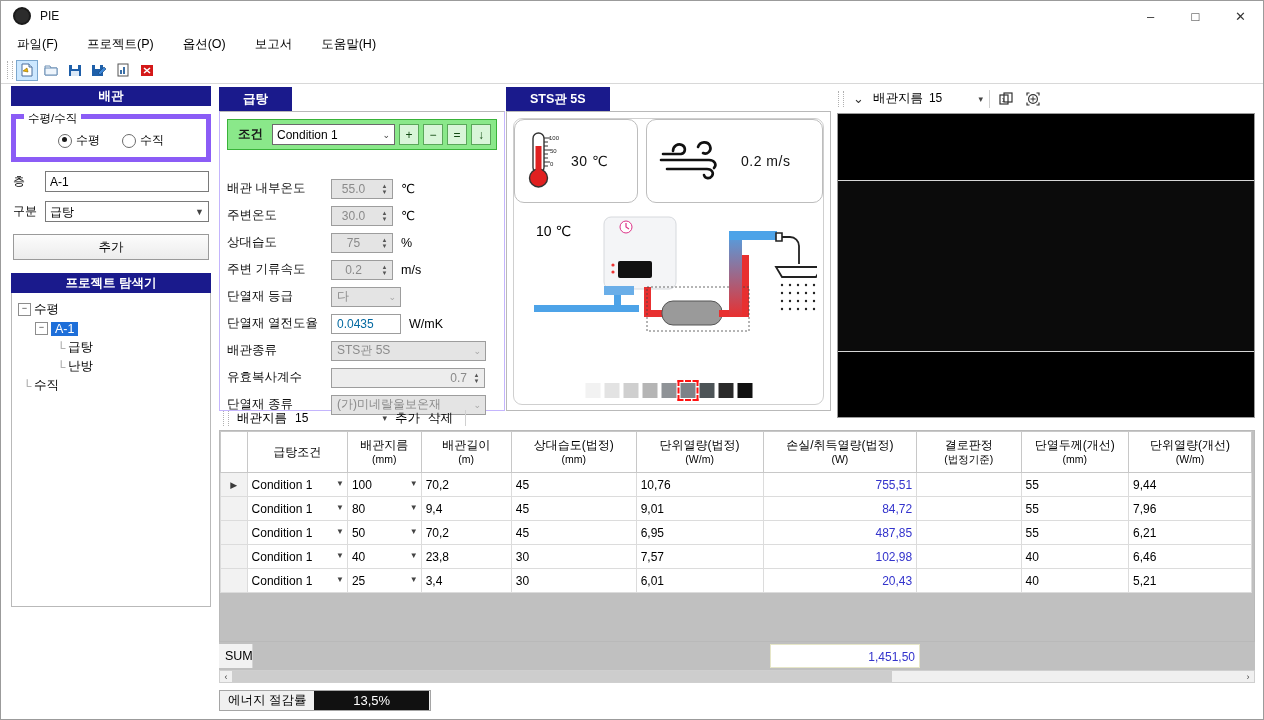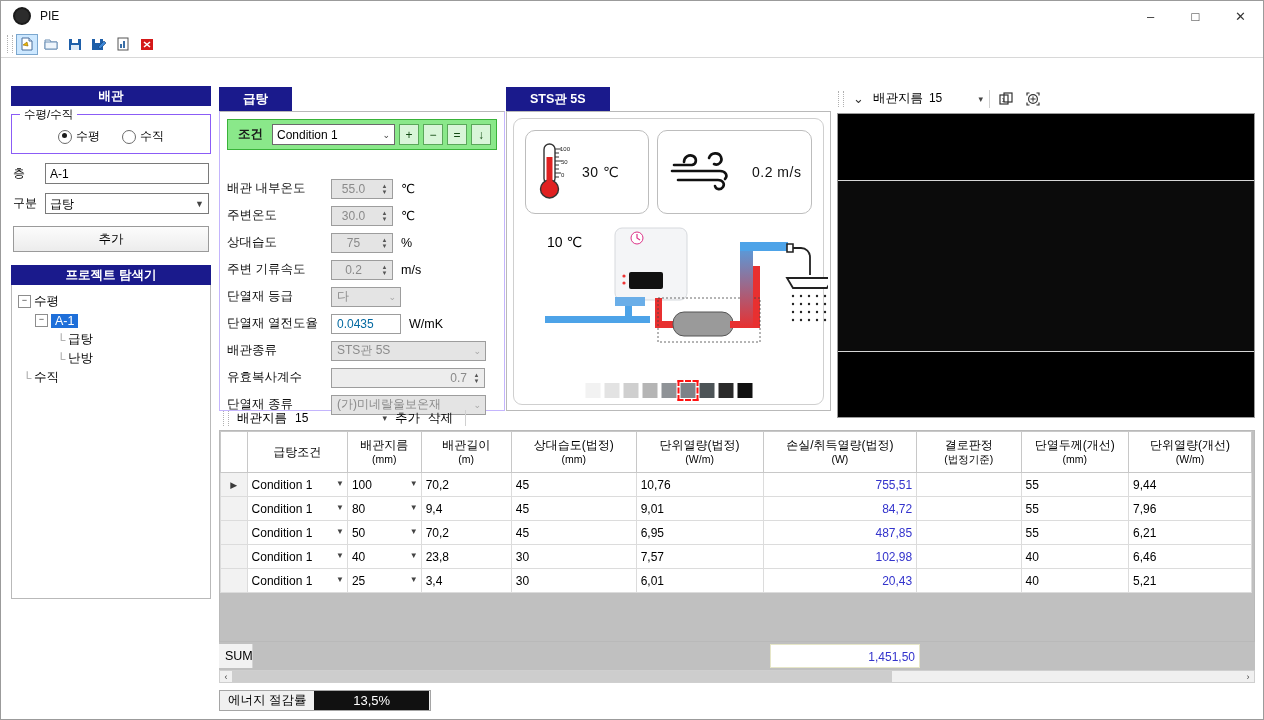--- a/index.html
+++ b/index.html
@@ -28,21 +28,21 @@
   .tbtn.sel{background:#cde8ff;border:1px solid #7ba7cf;}
 
   
   .main{position:absolute;left:0;top:83px;width:1204px;height:635px;}
 
   
   .cap{background:#1a1a8c;color:#fff;font-size:12.5px;text-align:center;line-height:20px;height:20px;font-weight:bold;}
 
   
   .leftcol{position:absolute;left:10px;top:2px;width:200px;}
-  .grp{border:1px solid #8b5cf6;background:#fff;padding:6px 8px 8px 8px;margin-top:4px;position:relative;}
+  .grp{border:5px solid #8b5cf6;background:#fff;padding:6px 8px 8px 8px;margin-top:4px;position:relative;}
   .grp-legend{position:absolute;top:-8px;left:8px;background:#fff;padding:0 4px;font-size:11.5px;}
   .radios{display:flex;justify-content:center;gap:22px;padding-top:7px;font-size:12px;align-items:center;}
   .rad{display:flex;align-items:center;gap:4px;}
   .radio{width:12px;height:12px;border:1px solid #6b6b6b;border-radius:50%;background:#fff;display:inline-block;position:relative;}
   .radio.on::after{content:"";position:absolute;left:2.5px;top:2.5px;width:5px;height:5px;border-radius:50%;background:#1b1b1b;}
   .frow{display:flex;align-items:center;margin-top:9px;}
   .flab{width:32px;font-size:12px;}
   .ftxt{flex:1;height:21px;border:1px solid #7a7a7a;background:#fff;font-size:12px;padding:0 4px;line-height:20px;box-sizing:border-box;}
   .fsel{flex:1;height:21px;border:1px solid #7a7a7a;background:#fff;font-size:12px;padding:0 4px;line-height:20px;box-sizing:border-box;display:flex;align-items:center;justify-content:space-between;}
   .arrow{font-size:9px;color:#444;}
@@ -72,21 +72,21 @@
   .punit{margin-left:8px;font-size:12.5px;}
   .pdrop{width:70px;justify-content:flex-start;padding-left:5px;}
   .pdrop .arrow{position:absolute;right:4px;top:4px;color:#a7a7a7;}
   .pwide{width:155px;justify-content:flex-start;padding-left:5px;}
   .pwide .arrow{position:absolute;right:4px;top:4px;color:#a7a7a7;}
   .pcond{width:154px;justify-content:flex-end;padding-right:17px;background:#ededed;}
 
   
   .picol{position:absolute;left:505px;top:0;width:325px;}
   .picbox{border:1px solid #b9b9b9;background:#fff;height:300px;box-sizing:border-box;padding:6px;}
-  .illus{border:1px solid #cfcfcf;border-radius:9px;height:287px;box-sizing:border-box;padding:11px;position:relative;}
+  .illus{border:1px solid #cfcfcf;border-radius:9px;height:287px;box-sizing:border-box;padding:0;position:relative;}
   .cardrow{display:flex;gap:8px;}
   .card{border:1px solid #bdbdbd;border-radius:10px;height:84px;display:flex;align-items:center;box-sizing:border-box;}
   .card.c1{width:124px;padding-left:12px;}
   .card.c2{flex:1;padding-left:6px;}
   .cardval{font-size:14px;margin-left:10px;color:#111;letter-spacing:.5px;}
   .swatches{position:absolute;left:50%;transform:translateX(-50%);bottom:6px;display:flex;gap:4px;}
   .sw{width:15px;height:15px;box-sizing:border-box;}
   .sw.selw{outline:2px dashed #f11;outline-offset:1px;}
 
   
@@ -138,20 +138,27 @@
   <div class="titlebar">
     <div class="app-icon"></div>
     <div class="app-title">PIE</div>
     <div class="wincontrols">
       <div class="wc-min">–</div>
       <div class="wc-max">□</div>
       <div class="wc-close">✕</div>
     </div>
   </div>
 
+  <div class="menubar">
+    <div class="menuitem">파일(F)</div>
+    <div class="menuitem">프로젝트(P)</div>
+    <div class="menuitem">옵션(O)</div>
+    <div class="menuitem">보고서</div>
+    <div class="menuitem">도움말(H)</div>
+  </div>
 
   <div class="toolbar">
     <div class="tgrip"></div>
     <div class="tbtn sel">
       <svg width="16" height="16" viewBox="0 0 16 16">
           <path d="M3 2h7l3 3v9H3z" fill="#fff" stroke="#4a6f9c"></path>
           <path d="M10 2v3h3" fill="#dbe9f7" stroke="#4a6f9c"></path>
           <path d="M4 9l4-3 1 4z" fill="#f0b400" stroke="#8a6a00" stroke-width=".6"></path>
         </svg>
     </div>

